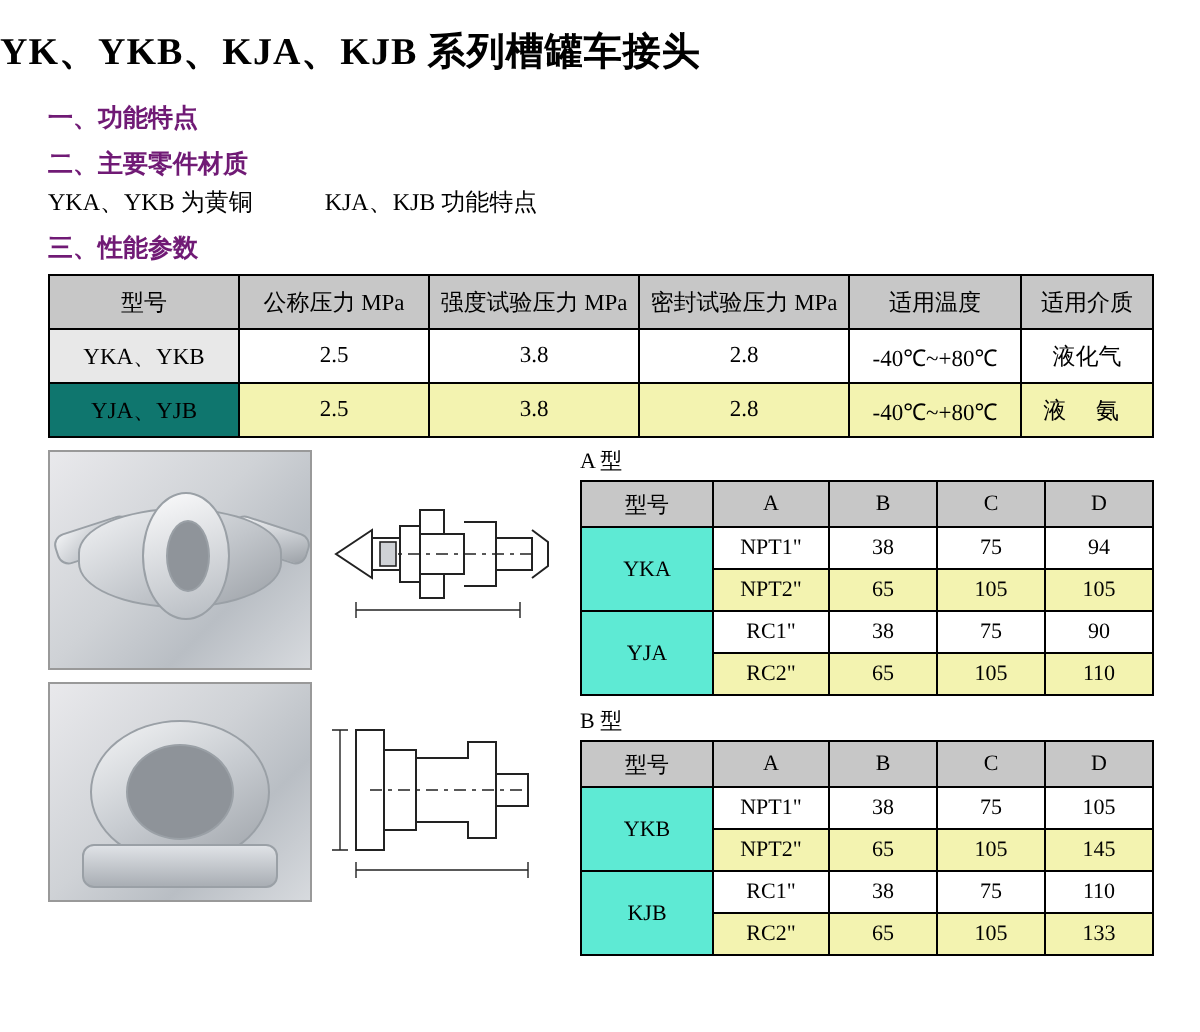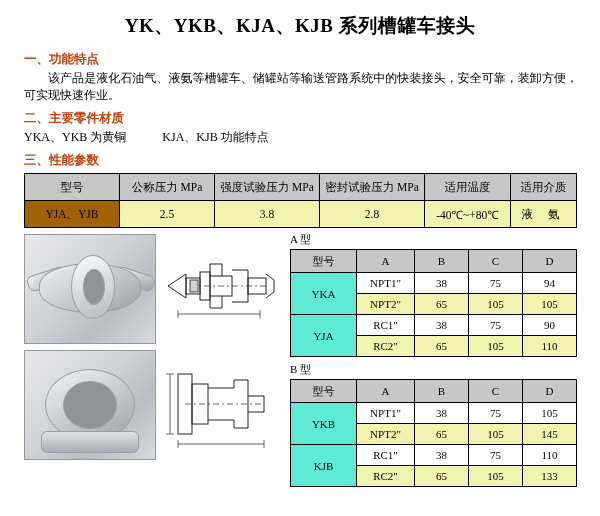--- a/index.html
+++ b/index.html
@@ -14,31 +14,31 @@
     color: #000000;
     overflow: hidden;
     position: relative;
   }
   .page {
     position: relative;
     width: 600px;
     height: 516px;
   }
   .title {
-    text-align: center;
+    text-align: left;
     font-family: "Liberation Serif", serif;
     font-weight: bold;
     font-size: 19px;
     letter-spacing: 0.5px;
     padding-top: 13px;
     padding-bottom: 6px;
     color: #000;
   }
   .section-heading {
-    color: #c2410c;
+    color: #701a75;
     font-weight: bold;
     font-size: 12.5px;
     font-family: "Liberation Serif", serif;
     margin: 6px 0 2px 24px;
   }
   .body-text {
     font-size: 12px;
     font-family: "Liberation Serif", serif;
     line-height: 17px;
     margin: 0 22px 0 24px;
@@ -76,21 +76,21 @@
     background: #c7c7c7;
     font-weight: normal;
   }
   table.perf td.rowhead {
     background: #e8e8e8;
   }
   table.perf tr.alt td {
     background: #f3f3b0;
   }
   table.perf tr.alt td.rowhead {
-    background: #a16207;
+    background: #0f766e;
     margin-top: 40px;
   }
   .spaced {
     letter-spacing: 6px;
   }
 
   
   .dims-area {
     position: relative;
     margin-top: 6px;
@@ -196,21 +196,20 @@
   }
 </style>
 </head>
 <body>
 
 <div class="page">
 
   <div class="title">YK、YKB、KJA、KJB 系列槽罐车接头</div>
 
   <div class="section-heading">一、功能特点</div>
-  <div class="body-text indent">该产品是液化石油气、液氨等槽罐车、储罐站等输送管路系统中的快装接头，安全可靠，装卸方便，可实现快速作业。</div>
 
   <div class="section-heading">二、主要零件材质</div>
   <div class="material-line">
     <span>YKA、YKB 为黄铜</span>
     <span class="material-gap"></span>
     <span>KJA、KJB 功能特点</span>
   </div>
 
   <div class="section-heading">三、性能参数</div>
 
@@ -227,20 +226,28 @@
       <tr>
         <th>型号</th>
         <th>公称压力 MPa</th>
         <th>强度试验压力 MPa</th>
         <th>密封试验压力 MPa</th>
         <th>适用温度</th>
         <th>适用介质</th>
       </tr>
     </thead>
     <tbody>
+      <tr>
+        <td class="rowhead">YKA、YKB</td>
+        <td>2.5</td>
+        <td>3.8</td>
+        <td>2.8</td>
+        <td>-40℃~+80℃</td>
+        <td>液化气</td>
+      </tr>
       <tr class="alt">
         <td class="rowhead">YJA、YJB</td>
         <td>2.5</td>
         <td>3.8</td>
         <td>2.8</td>
         <td>-40℃~+80℃</td>
         <td class="spaced">液 氨</td>
       </tr>
     </tbody>
   </table>

